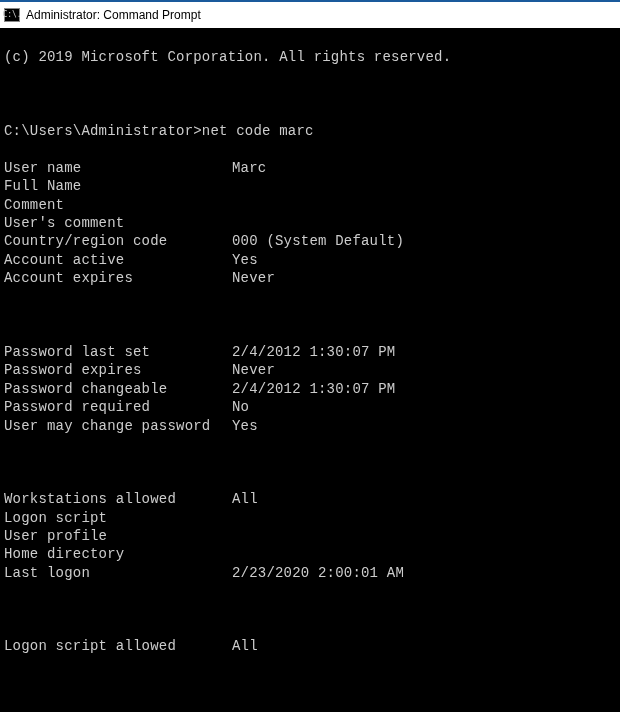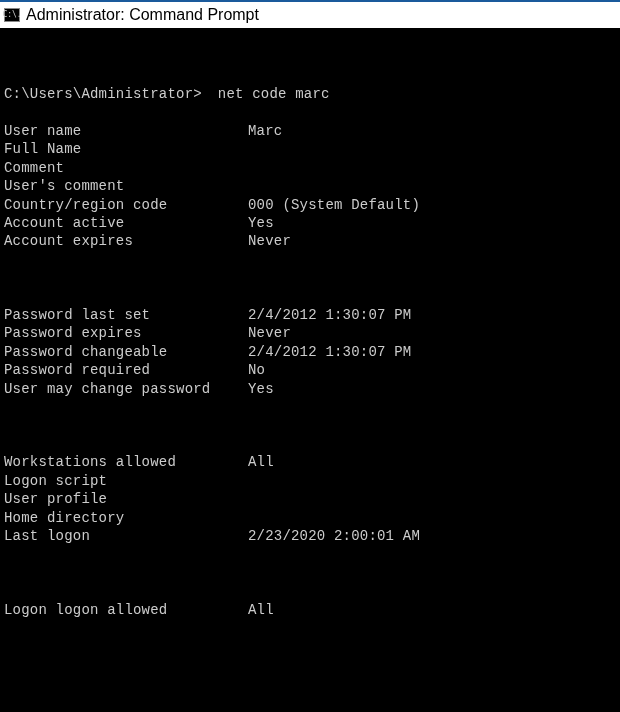--- a/index.html
+++ b/index.html
@@ -33,34 +33,33 @@
       display: inline-flex;
       align-items: center;
       justify-content: center;
       font-size: 8px;
       color: #ccc;
       font-family: monospace;
       line-height: 1;
     }
     .title-text {
       font-family: 'Segoe UI', Tahoma, sans-serif;
-      font-size: 16px;
+      font-size: 12px;
       color: #000;
     }
     .terminal {
       background: #000;
       color: #ccc;
       padding: 2px 4px 4px 4px;
       white-space: pre;
       line-height: 18.4px;
       letter-spacing: 0.2px;
     }
     .row {
       display: flex;
-      gap: 16px;
     }
     .lbl {
       display: inline-block;
       width: 228px;
       min-width: 228px;
     }
     .val {
       display: inline-block;
     }
     .blank {
@@ -69,28 +68,29 @@
   </style>
 </head>
 <body>
 
 <div class="titlebar">
   <span class="app-icon">C:\.</span>
   <span class="title-text">Administrator: Command Prompt</span>
 </div>
 
 <div class="terminal">
+<div>(c) 2019 Microsoft Corporation. All rights reserved.</div>
 <div class="blank"></div>
 <div class="row"><span>C:\Users\Administrator&gt;</span><span>net code marc</span></div>
 <div id="sec1"><div class="row"><span class="lbl">User name</span><span class="val">Marc</span></div><div class="row"><span class="lbl">Full Name</span><span class="val"></span></div><div class="row"><span class="lbl">Comment</span><span class="val"></span></div><div class="row"><span class="lbl">User's comment</span><span class="val"></span></div><div class="row"><span class="lbl">Country/region code</span><span class="val">000 (System Default)</span></div><div class="row"><span class="lbl">Account active</span><span class="val">Yes</span></div><div class="row"><span class="lbl">Account expires</span><span class="val">Never</span></div></div>
 <div class="blank"></div>
 <div id="sec2"><div class="row"><span class="lbl">Password last set</span><span class="val">‎2/‎4/‎2012 1:30:07 PM</span></div><div class="row"><span class="lbl">Password expires</span><span class="val">Never</span></div><div class="row"><span class="lbl">Password changeable</span><span class="val">‎2/‎4/‎2012 1:30:07 PM</span></div><div class="row"><span class="lbl">Password required</span><span class="val">No</span></div><div class="row"><span class="lbl">User may change password</span><span class="val">Yes</span></div></div>
 <div class="blank"></div>
 <div id="sec3"><div class="row"><span class="lbl">Workstations allowed</span><span class="val">All</span></div><div class="row"><span class="lbl">Logon script</span><span class="val"></span></div><div class="row"><span class="lbl">User profile</span><span class="val"></span></div><div class="row"><span class="lbl">Home directory</span><span class="val"></span></div><div class="row"><span class="lbl">Last logon</span><span class="val">‎2/‎23/‎2020 2:00:01 AM</span></div></div>
 <div class="blank"></div>
-<div id="sec4"><div class="row"><span class="lbl">Logon logon allowed</span><span class="val">All</span></div></div>
+<div id="sec4"><div class="row"><span class="lbl">Logon script allowed</span><span class="val">All</span></div></div>
 <div class="blank"></div>
 
 
 
 
 
 </div>
 
 </body></html>

